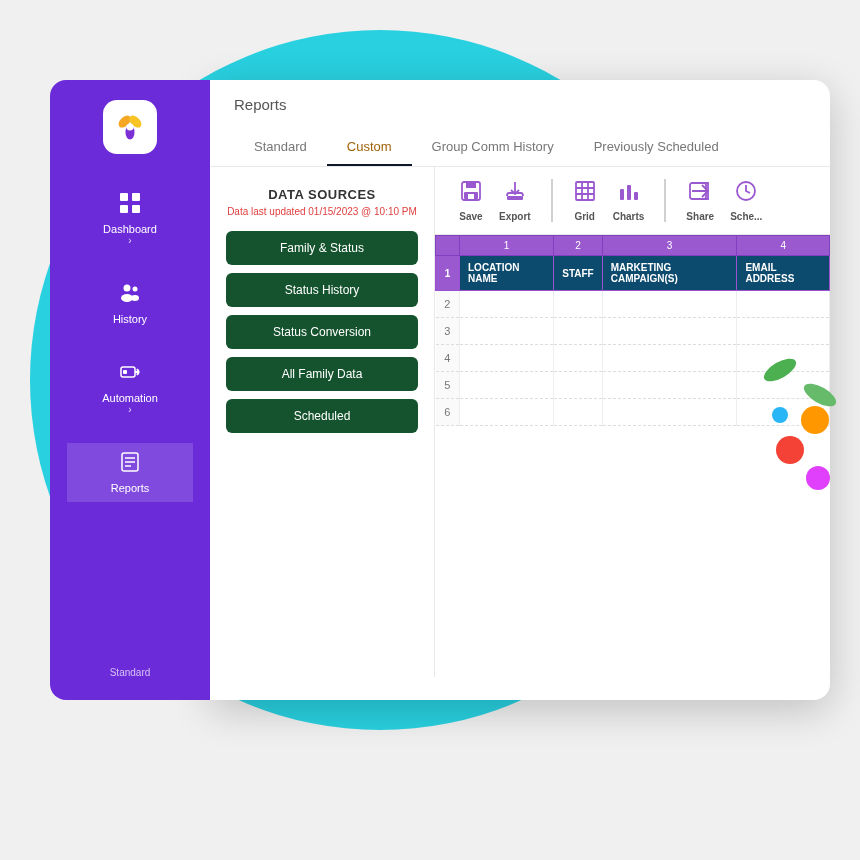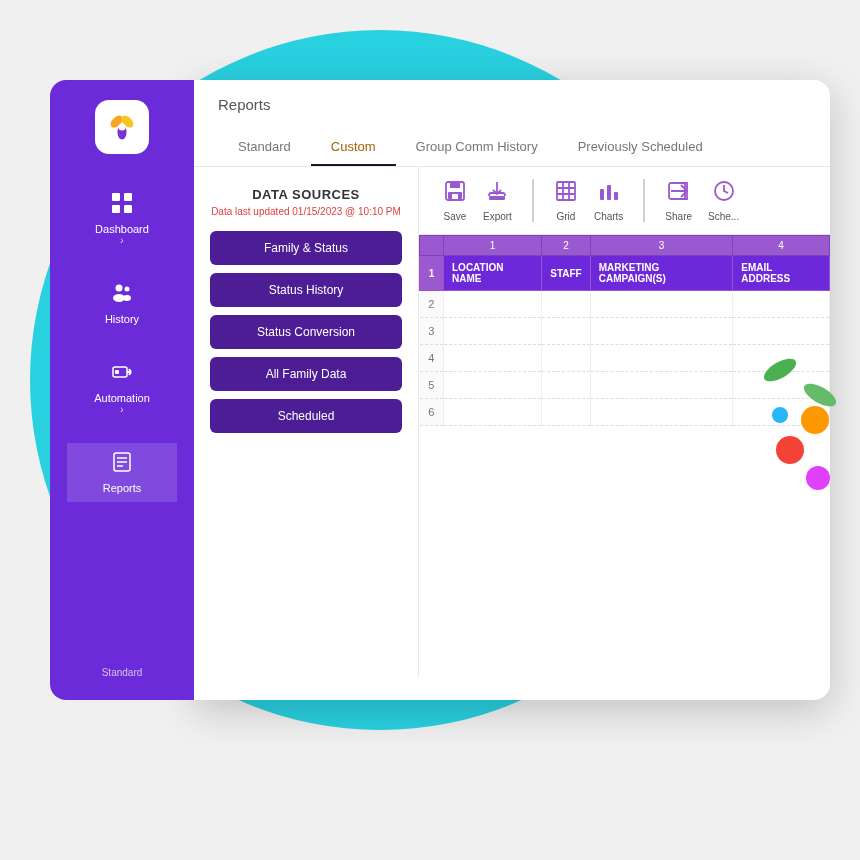--- a/index.html
+++ b/index.html
@@ -30,21 +30,21 @@
       top: 80px;
       left: 50px;
       width: 780px;
       height: 620px;
       display: flex;
       z-index: 2;
     }
 
     
     .sidebar {
-      width: 144px;
+      width: 160px;
       background: #6c2bd9;
       border-radius: 16px 0 0 16px;
       display: flex;
       flex-direction: column;
       align-items: center;
       padding: 20px 17px;
       flex-shrink: 0;
       z-index: 3;
     }
 
@@ -168,21 +168,21 @@
     }
 
     .ds-updated {
       font-size: 10px;
       color: #e04040;
       text-align: center;
       margin-bottom: 14px;
     }
 
     .ds-button {
-      background: #4c1d95;
+      background: #14532d;
       color: white;
       border: none;
       border-radius: 6px;
       padding: 10px 8px;
       width: 100%;
       font-size: 12px;
       cursor: pointer;
       margin-bottom: 8px;
       text-align: center;
       font-weight: 500;
@@ -196,20 +196,21 @@
       overflow: hidden;
     }
 
     
     .toolbar {
       display: flex;
       align-items: center;
       padding: 12px 16px;
       border-bottom: 1px solid #e8e8e8;
       gap: 0;
+      font-weight: bold;
     }
 
     .toolbar-group {
       display: flex;
       align-items: center;
       border-right: 2px solid #d0d0d0;
       padding-right: 12px;
       margin-right: 12px;
     }
 
@@ -265,21 +266,21 @@
       background: #9b59d0;
       color: white;
       font-size: 10px;
       text-align: center;
       padding: 4px 6px;
       border: 1px solid #8040c0;
       width: 24px;
     }
 
     .col-header-row th {
-      background: #6d28d9;
+      background: #0c4a6e;
       color: white;
       font-size: 10px;
       font-weight: 600;
       text-align: left;
       padding: 6px 8px;
       border: 1px solid #9a50d0;
     }
 
     .col-header-row th.row-num {
       text-align: center;

